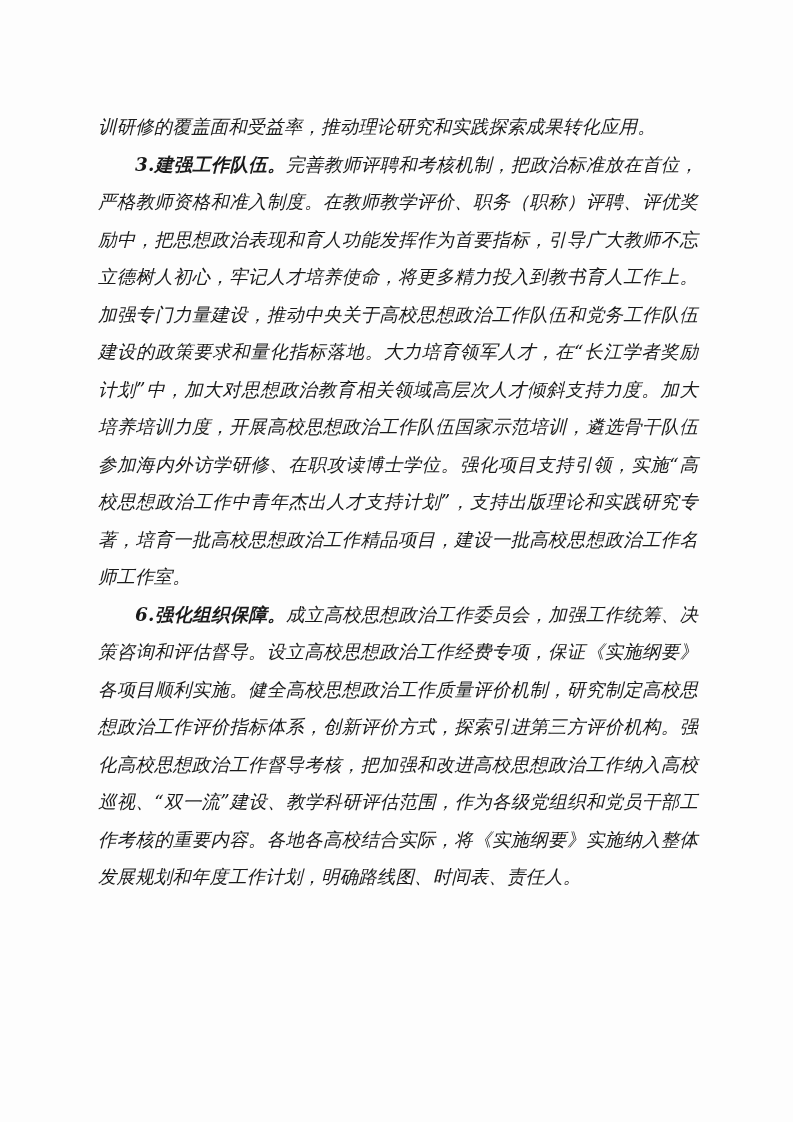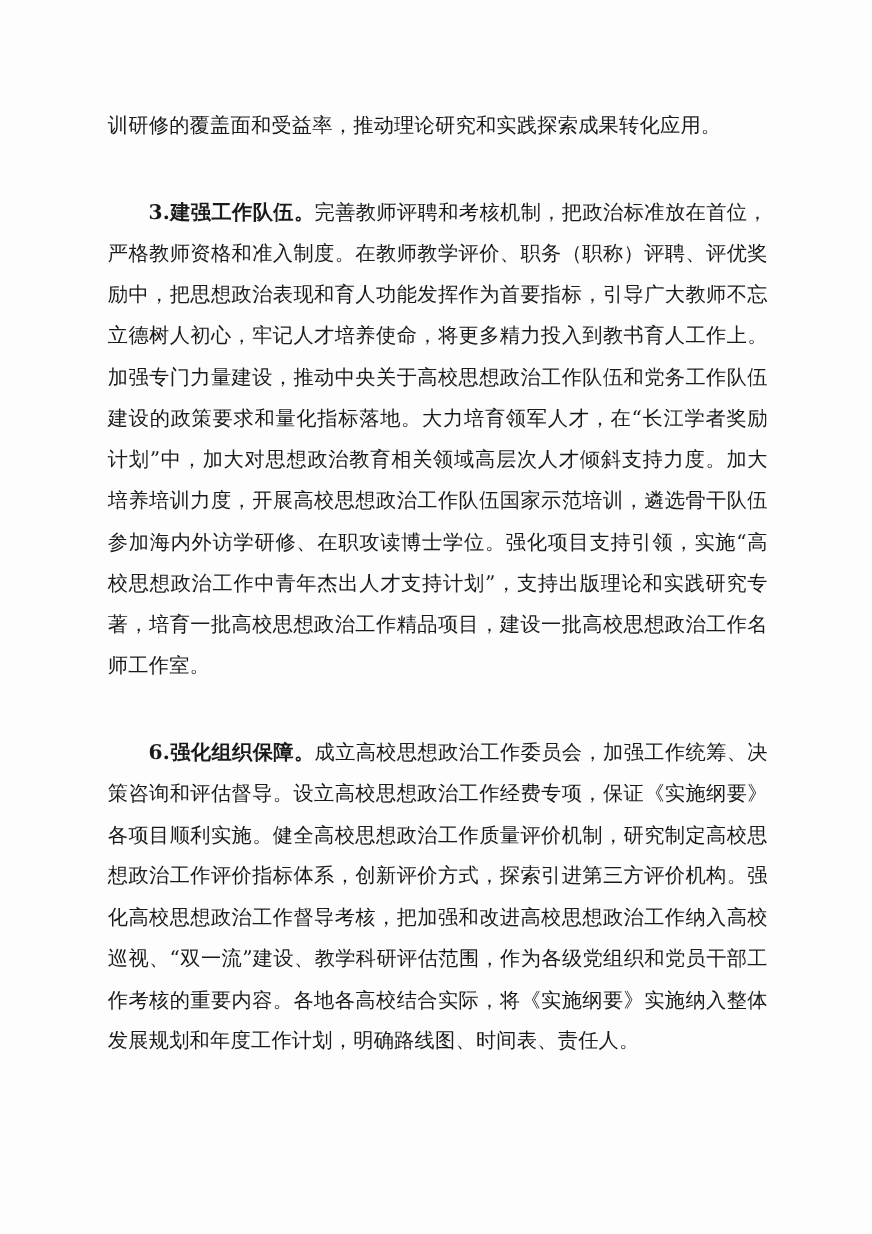--- a/index.html
+++ b/index.html
@@ -18,35 +18,35 @@
     position: absolute;
     left: 0;
     top: 0;
     width: 793px;
     height: 1122px;
     background: #fdfdfd;
   }
   .content {
     position: absolute;
     left: 98px;
-    top: 96px;
+    top: 108px;
     width: 600px;
+    font-style: italic;
   }
   .para {
     font-size: 18.4px;
     line-height: 37.5px;
     color: #1a1a1a;
     text-align: justify;
     text-justify: inter-ideograph;
     margin: 0 0 0 0;
     letter-spacing: 0.2px;
   }
   .para.indent {
     text-indent: 37px;
-    margin-top: 41px;
   }
   .lead {
     font-weight: bold;
   }
 </style>
 </head>
 <body>
 
 <div class="page">
   <div class="content">

